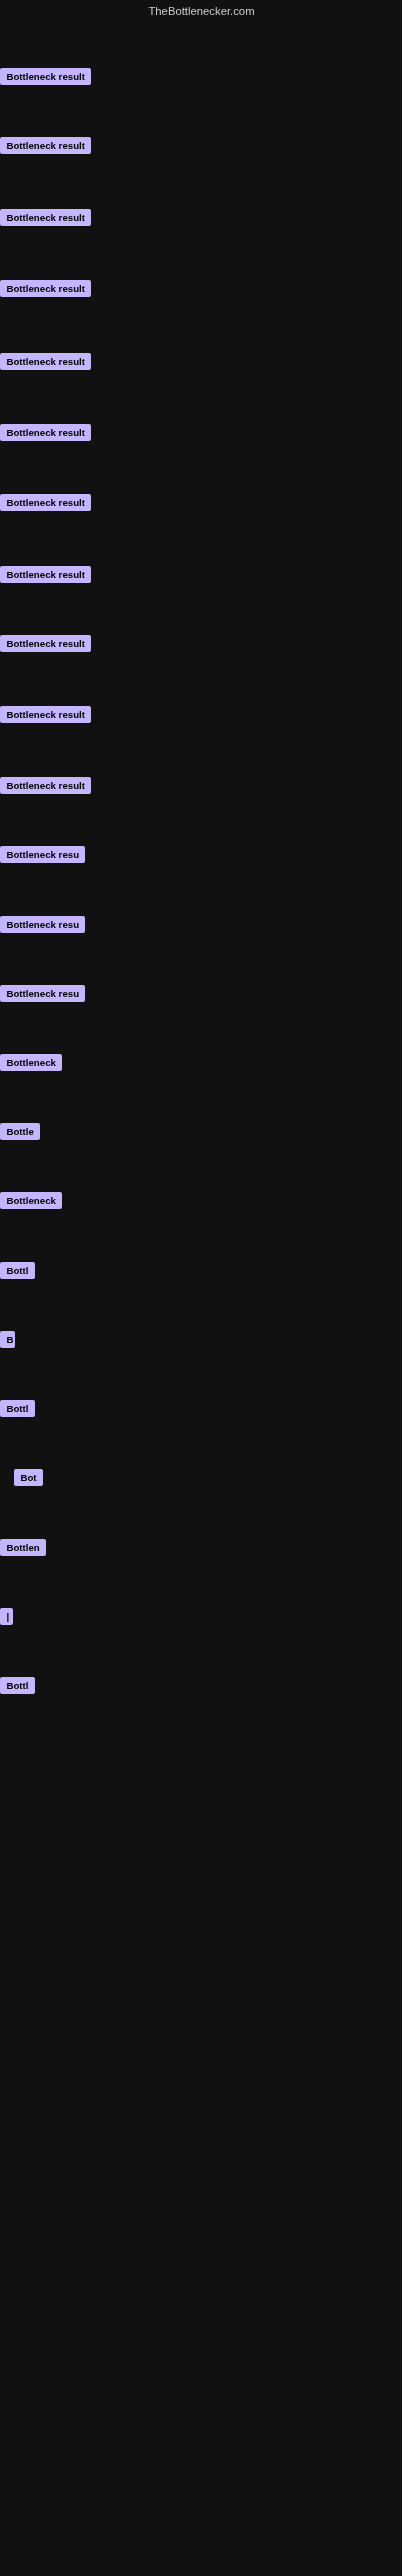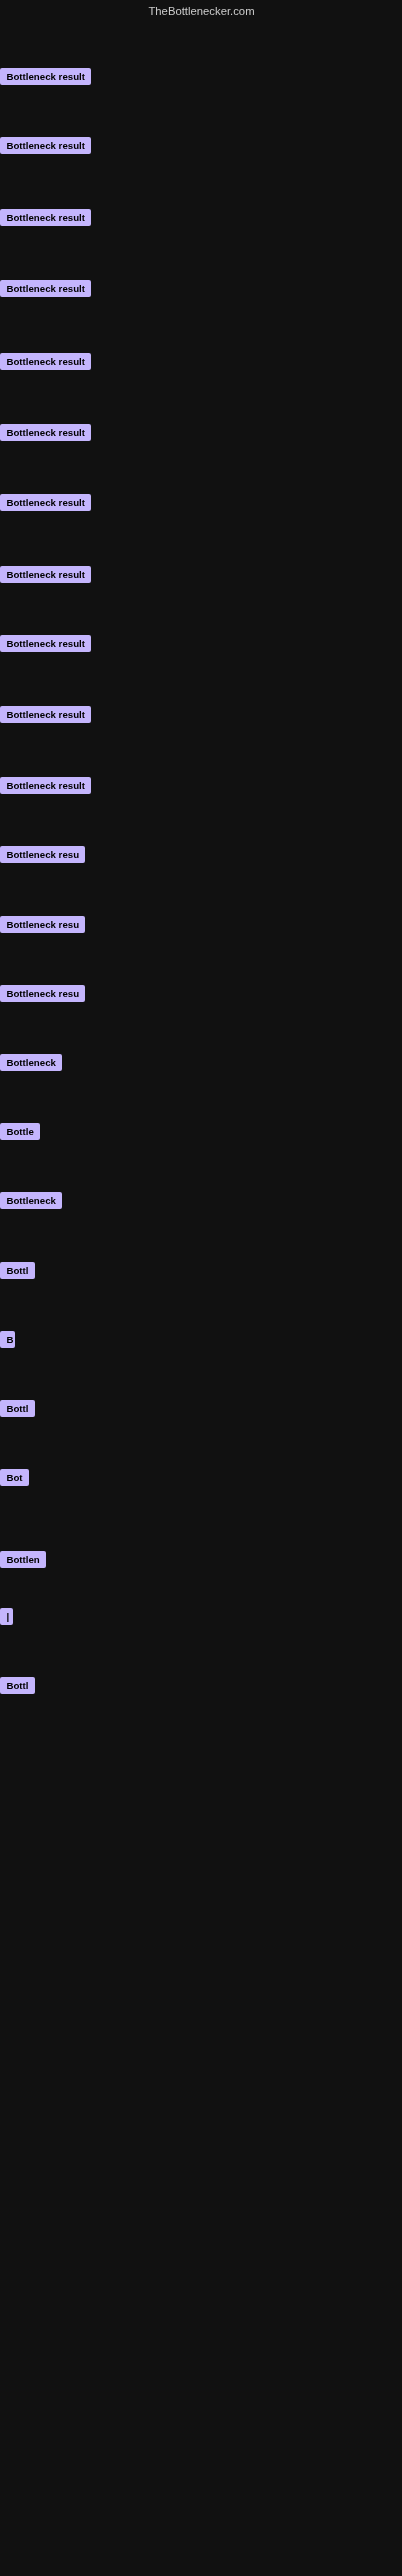--- a/index.html
+++ b/index.html
@@ -62,18 +62,18 @@
     <div class="badge-container" style="top: 755px; left: 0px;"><span class="bottleneck-badge" style="max-width: 119px;">Bottleneck result</span></div>
     <div class="badge-container" style="top: 824px; left: 0px;"><span class="bottleneck-badge" style="max-width: 105px;">Bottleneck resu</span></div>
     <div class="badge-container" style="top: 894px; left: 0px;"><span class="bottleneck-badge" style="max-width: 100px;">Bottleneck resu</span></div>
     <div class="badge-container" style="top: 963px; left: 0px;"><span class="bottleneck-badge" style="max-width: 97px;">Bottleneck resu</span></div>
     <div class="badge-container" style="top: 1032px; left: 0px;"><span class="bottleneck-badge" style="max-width: 72px;">Bottleneck</span></div>
     <div class="badge-container" style="top: 1101px; left: 0px;"><span class="bottleneck-badge" style="max-width: 48px;">Bottle</span></div>
     <div class="badge-container" style="top: 1170px; left: 0px;"><span class="bottleneck-badge" style="max-width: 71px;">Bottleneck</span></div>
     <div class="badge-container" style="top: 1240px; left: 0px;"><span class="bottleneck-badge" style="max-width: 42px;">Bottl</span></div>
     <div class="badge-container" style="top: 1309px; left: 0px;"><span class="bottleneck-badge" style="max-width: 14.5px;">B</span></div>
     <div class="badge-container" style="top: 1378px; left: 0px;"><span class="bottleneck-badge" style="max-width: 43px;">Bottl</span></div>
-    <div class="badge-container" style="top: 1447px; left: 0px;"><span class="bottleneck-badge" style="max-width: 29px;">Bot</span></div>
-    <div class="badge-container" style="top: 1517px; left: 0px;"><span class="bottleneck-badge" style="max-width: 56px; margin-top: 12px;">Bottlen</span></div>
+    <div class="badge-container" style="top: 1447px; left: 0px; padding-left: 14px;"><span class="bottleneck-badge" style="max-width: 29px;">Bot</span></div>
+    <div class="badge-container" style="top: 1517px; left: 0px;"><span class="bottleneck-badge" style="max-width: 56px;">Bottlen</span></div>
     <div class="badge-container" style="top: 1586px; left: 0px;"><span class="bottleneck-badge" style="max-width: 8px;">|</span></div>
     <div class="badge-container" style="top: 1655px; left: 0px;"><span class="bottleneck-badge" style="max-width: 42px;">Bottl</span></div>
   </div>
 
 
 </body></html>

